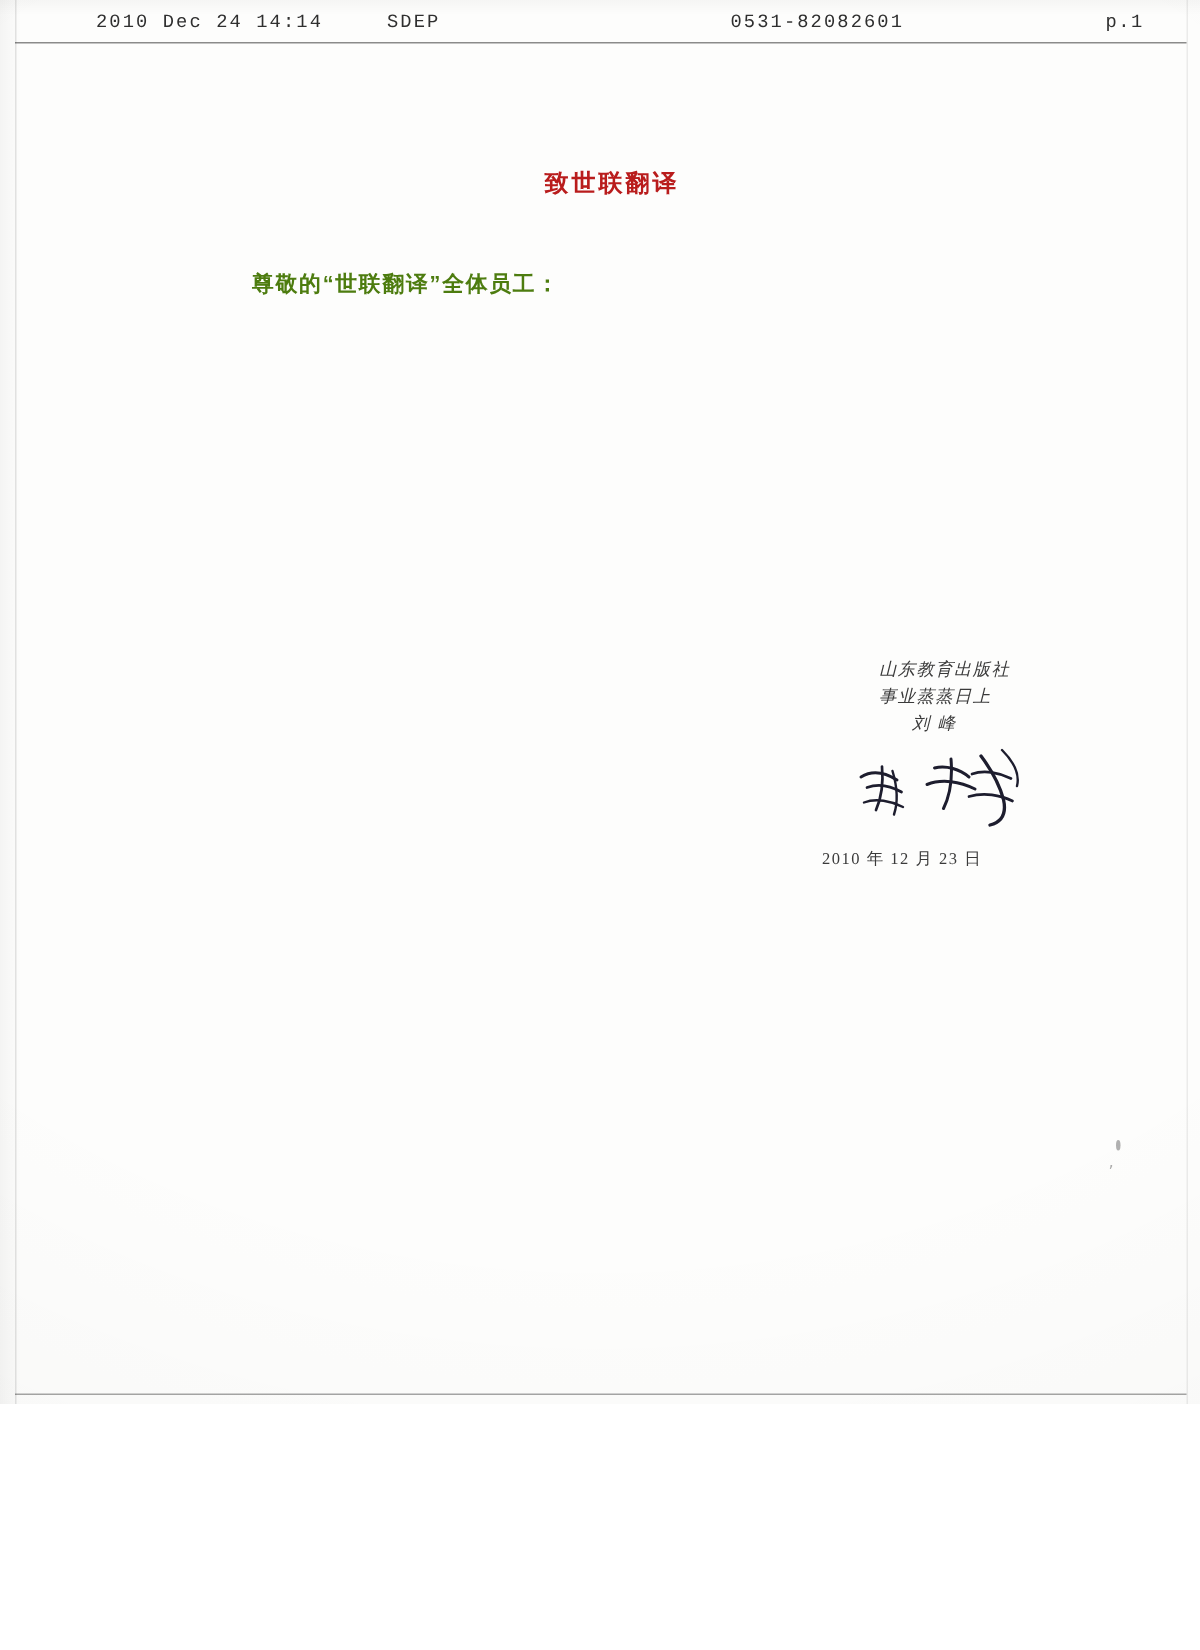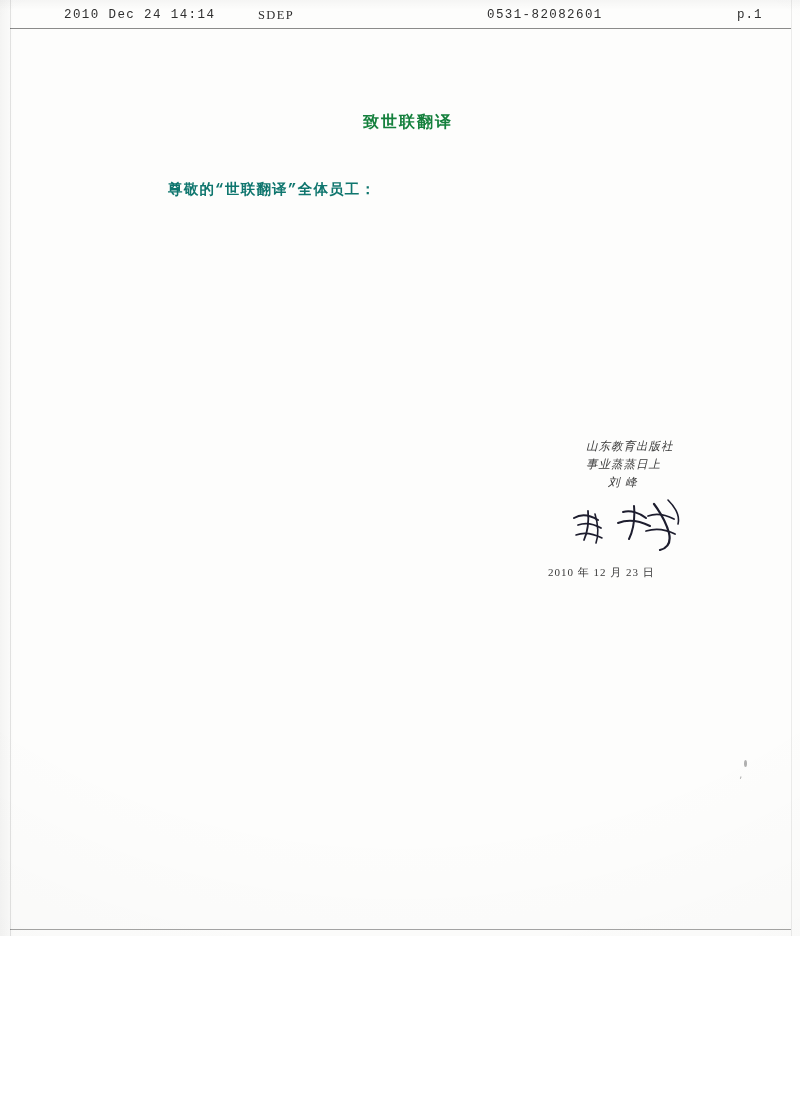--- a/index.html
+++ b/index.html
@@ -50,21 +50,21 @@
     font-size: 12.5px;
     letter-spacing: 1.4px;
     color: #2f2f2f;
     white-space: nowrap;
   }
   .fax-header .seg {
     position: absolute;
     top: 0;
   }
   .fh-date     { left: 64px; }
-  .fh-sender   { left: 258px; font-family: Liberation Serif, serif; }
+  .fh-sender   { left: 258px; }
   .fh-number   { left: 487px; }
   .fh-page     { left: 703px; letter-spacing: 1px; margin-left: 34px; }
 
   .header-rule {
     position: absolute;
     left: 10px; right: 9px;
     top: 28px;
     height: 1px;
     background: rgba(0,0,0,0.45);
   }
@@ -72,32 +72,32 @@
   
   .doc-title {
     position: absolute;
     top: 112px;
     left: 16px; right: 0;
     text-align: center;
     font-family: "DejaVu Sans", sans-serif;
     font-weight: bold;
     font-size: 16px;
     letter-spacing: 2px;
-    color: #15803d;
+    color: #b91c1c;
   }
 
   .salutation {
     position: absolute;
     top: 180px;
     left: 168px;
-    font-family: Liberation Mono, monospace;
+    font-family: Liberation Sans, sans-serif;
     font-weight: bold;
     font-size: 14.5px;
     letter-spacing: 1.2px;
-    color: #0f766e;
+    color: #4d7c0f;
   }
 
   .body-block {
     position: absolute;
     top: 232px;
     left: 168px;
     width: 488px;
     font-family: "DejaVu Sans", sans-serif;
     font-size: 13.6px;
     line-height: 27px;

